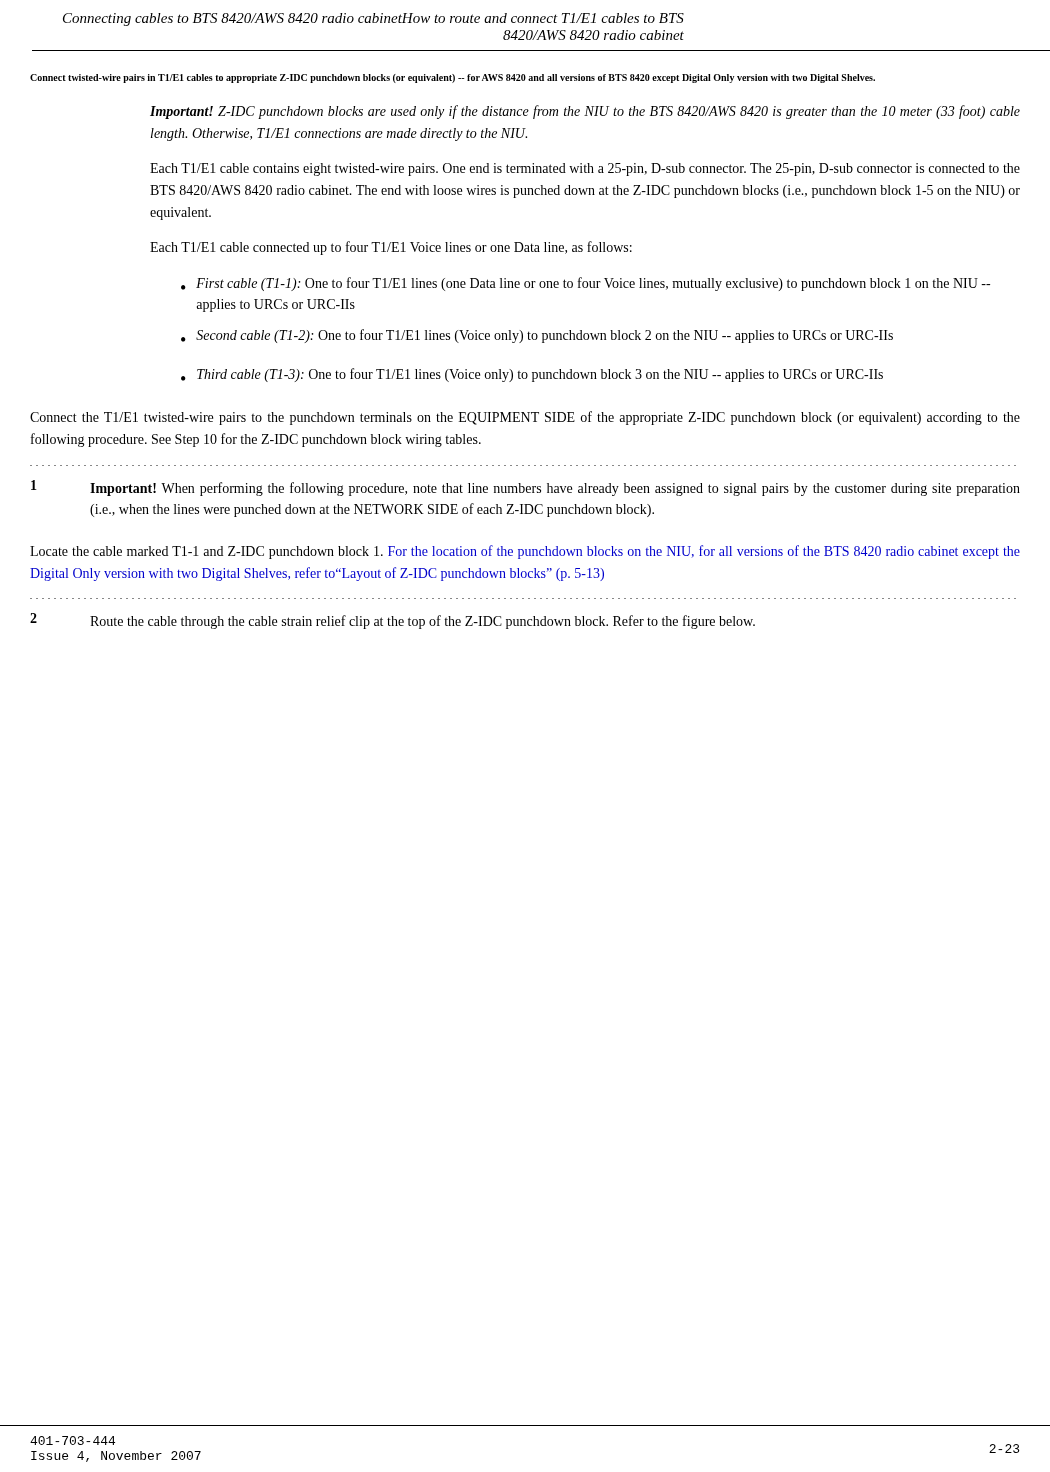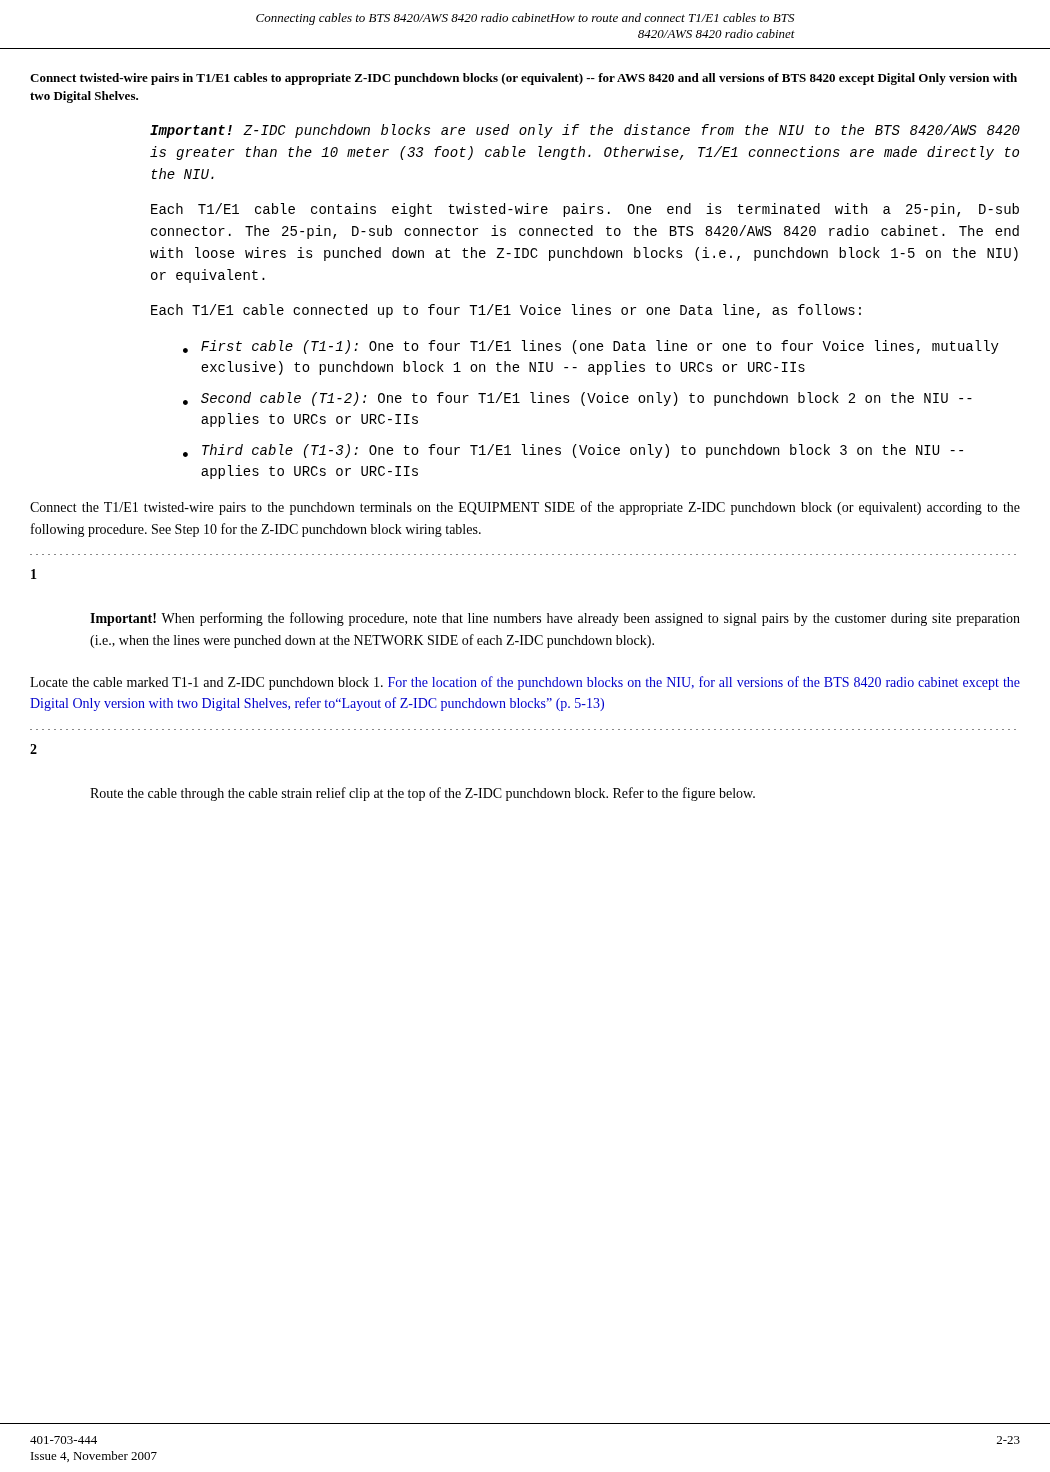--- a/index.html
+++ b/index.html
@@ -8,55 +8,57 @@
       font-size: 14px;
       background: #fff;
       color: #000;
       width: 1050px;
       min-height: 1472px;
       position: relative;
     }
 
     .page-header {
       display: flex;
-      justify-content: center;
+      justify-content: flex-start;
       padding: 10px 30px 6px 30px;
-      font-size: 13px;
+      font-size: 15px;
       border-bottom: 1px solid #000;
+      margin-left: 32px;
     }
     .page-header-left { font-style: italic; }
     .page-header-right { text-align: right; font-style: italic; }
 
     .page-footer {
       position: absolute;
       bottom: 0;
       left: 0;
       right: 0;
       border-top: 1px solid #000;
       display: flex;
       justify-content: space-between;
+      align-items: center;
       padding: 8px 30px;
       font-size: 13px;
+      font-family: Liberation Mono, monospace;
     }
 
     .content {
       padding: 20px 30px 80px 30px;
     }
 
     .main-heading {
-      font-size: 13px;
+      font-size: 10px;
       font-weight: bold;
       margin-bottom: 16px;
       line-height: 1.4;
     }
 
     .indented-block {
       margin-left: 120px;
       margin-bottom: 14px;
-      font-family: Liberation Mono, monospace;
     }
 
     .important-block {
       margin-bottom: 14px;
       line-height: 1.5;
     }
 
     .important-label {
       font-weight: bold;
     }
@@ -101,21 +103,20 @@
       font-weight: bold;
       min-width: 60px;
       font-size: 14px;
       padding-top: 0;
       flex-shrink: 0;
     }
 
     .step-content {
       flex: 1;
       line-height: 1.55;
-      margin-top: 41px;
     }
 
     .step-content .body-text {
       margin-bottom: 10px;
     }
 
     hr.dotted-line {
       border: none;
       height: 1px;
       background: repeating-linear-gradient(to right, #888 0px, #888 2px, transparent 2px, transparent 6px);

